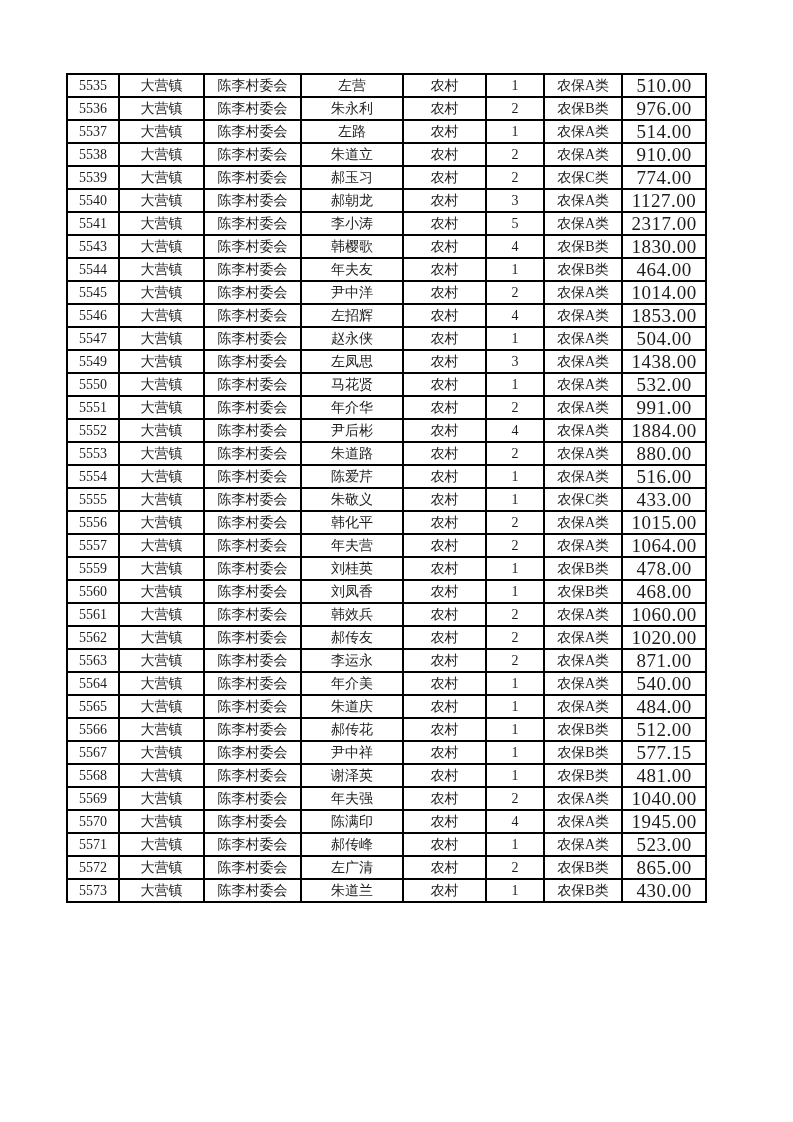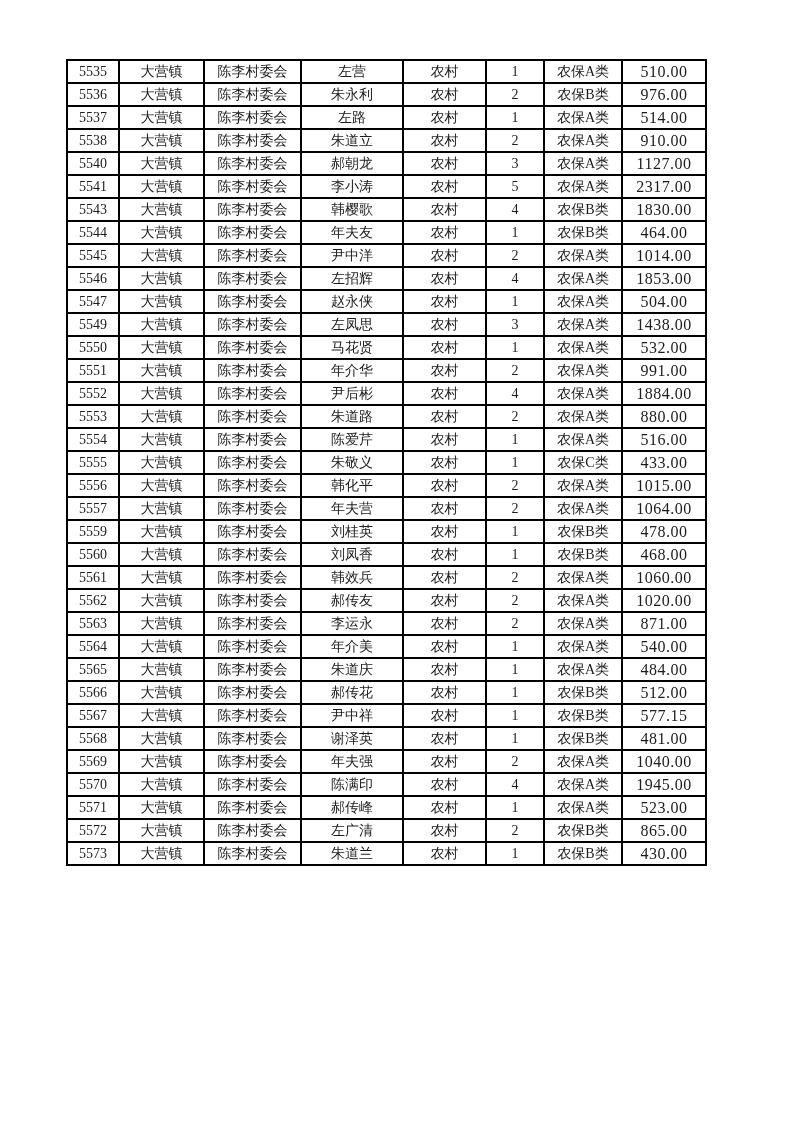--- a/index.html
+++ b/index.html
@@ -18,42 +18,42 @@
   .page {
     position: absolute;
     left: 0; top: 0;
     width: 793px;
     height: 1122px;
     background: #ffffff;
   }
   table.roster {
     position: absolute;
     left: 66px;
-    top: 59px;
+    top: 73px;
     width: 639px;
     border-collapse: collapse;
     table-layout: fixed;
     border: 2px solid #000000;
   }
   table.roster td {
     border: 2px solid #000000;
     height: 21px;              
     padding: 0 2px;
     text-align: center;
     vertical-align: middle;
     font-size: 14px;
     line-height: 21px;
     white-space: nowrap;
     overflow: hidden;
     box-sizing: content-box;
   }
   
   table.roster td.num {
     letter-spacing: 0.5px;
-    font-size: 16px;
+    font-size: 19px;
   }
   col.c-id       { width: 52px; }
   col.c-town     { width: 85px; }
   col.c-village  { width: 97px; }
   col.c-name     { width: 102px; }
   col.c-type     { width: 83px; }
   col.c-count    { width: 58px; }
   col.c-category { width: 78px; }
   col.c-amount   { width: 84px; }
 </style>
@@ -107,20 +107,30 @@
           <td>5538</td>
           <td>大营镇</td>
           <td>陈李村委会</td>
           <td>朱道立</td>
           <td>农村</td>
           <td>2</td>
           <td>农保A类</td>
           <td class="num">910.00</td>
         </tr>
         <tr>
+          <td>5539</td>
+          <td>大营镇</td>
+          <td>陈李村委会</td>
+          <td>郝玉习</td>
+          <td>农村</td>
+          <td>2</td>
+          <td>农保C类</td>
+          <td class="num">774.00</td>
+        </tr>
+        <tr>
           <td>5540</td>
           <td>大营镇</td>
           <td>陈李村委会</td>
           <td>郝朝龙</td>
           <td>农村</td>
           <td>3</td>
           <td>农保A类</td>
           <td class="num">1127.00</td>
         </tr>
         <tr>

